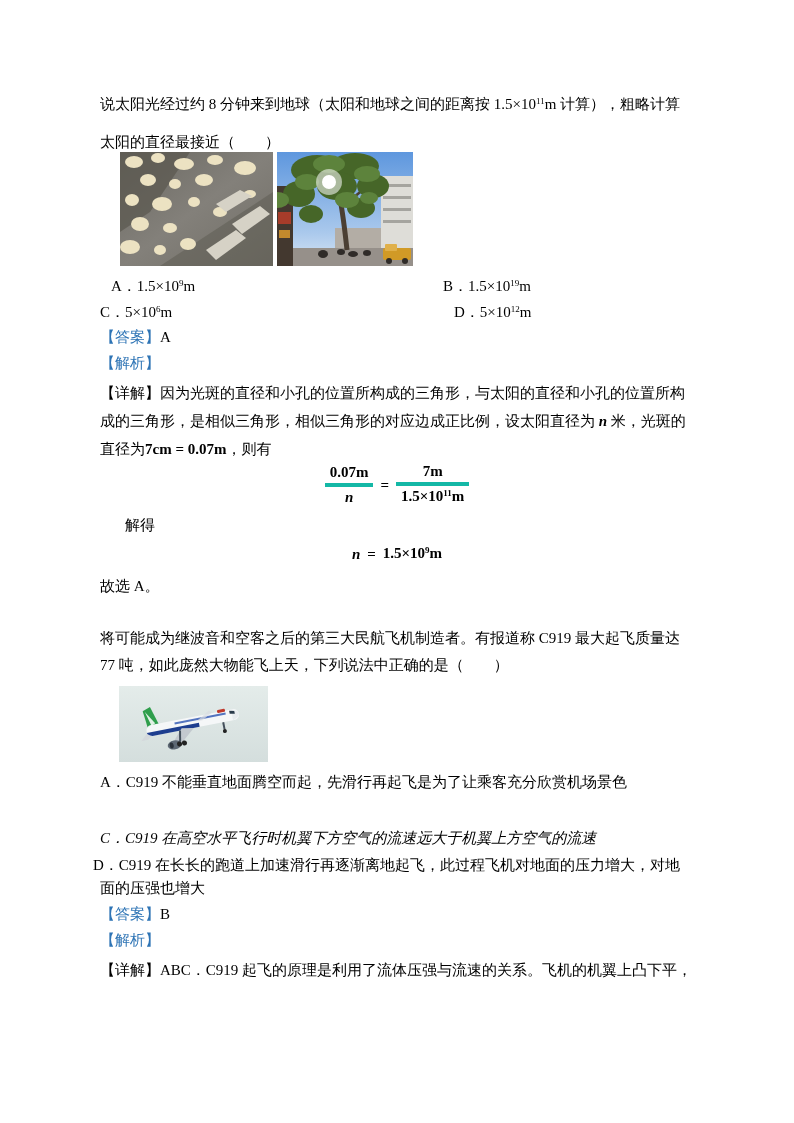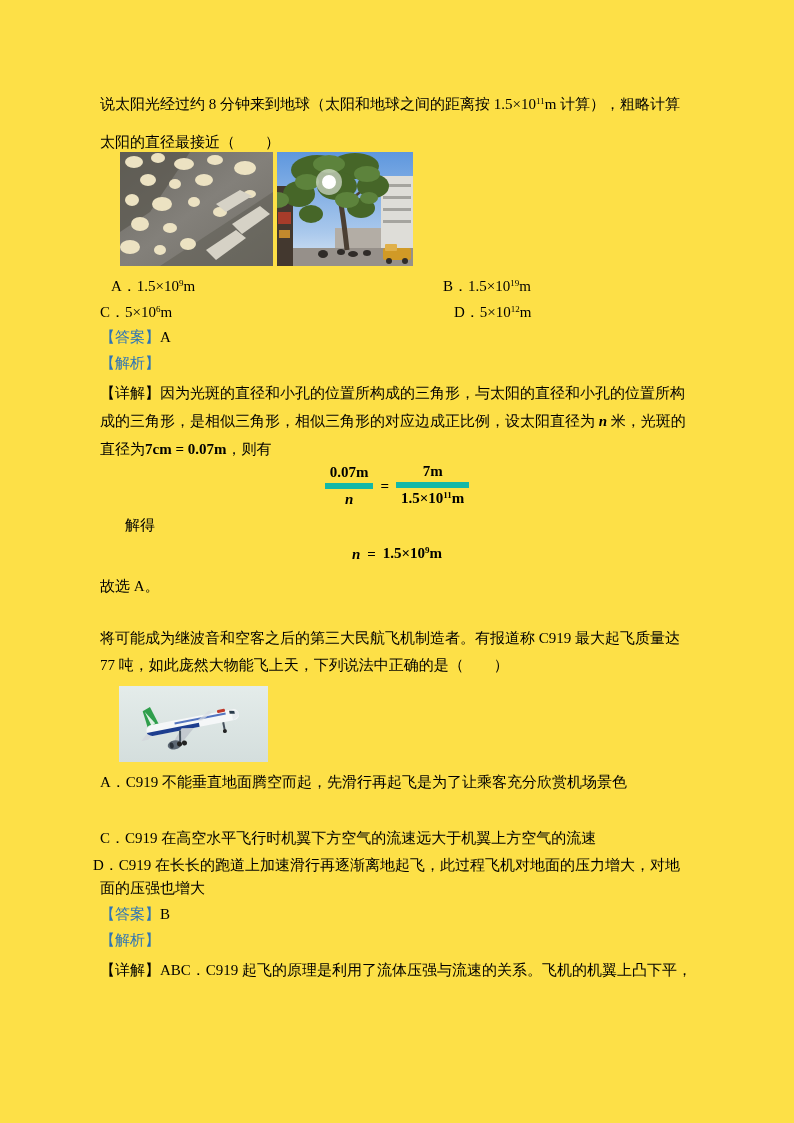--- a/index.html
+++ b/index.html
@@ -1,32 +1,32 @@
 <!DOCTYPE html>
 <html style="--accent: #2e74b5;"><head>
 <meta charset="utf-8">
 <style>
   html,body{margin:0;padding:0;background:#e9e9e9;}
   .page{
     position:relative;
     width:794px;height:1123px;
     margin:0 auto;
-    background:#fde047;
+    background:#ffffff;
     font-family:"Liberation Serif","DejaVu Serif",serif;
     font-size:15px;color:#000;
     overflow:hidden;
   }
   .abs{position:absolute;white-space:nowrap;line-height:19px;}
   .blue{color:var(--accent,#2e74b5);}
   .sp{font-size:9px;position:relative;top:-5px;letter-spacing:0;}
   .mvar{font-style:italic;font-weight:bold;}
   .bmath{font-weight:bold;}
   .formula-row{display:inline-flex;align-items:center;gap:7px;font-weight:bold;}
   .frac{display:inline-block;text-align:center;vertical-align:middle;}
-  .frac .num{display:block;border-bottom:6px solid #14b8a6;padding:0 5px 1px 5px;}
+  .frac .num{display:block;border-bottom:4px solid #14b8a6;padding:0 5px 1px 5px;}
   .frac .den{display:block;padding:1px 5px 0 5px;}
   .center-line{width:594px;text-align:center;}
   .photo{position:absolute;overflow:hidden;}
   .photo svg{display:block;}
 </style>
 </head>
 <body>
 
 <div class="page">
 
@@ -216,21 +216,21 @@
         <line x1="60" y1="42" x2="58" y2="53" stroke="#44505c" stroke-width="2"></line>
         <circle cx="57" cy="55" r="2.5" fill="#222"></circle>
           <circle cx="62" cy="55" r="2.5" fill="#222"></circle>
         <line x1="104" y1="42" x2="104" y2="49" stroke="#44505c" stroke-width="2"></line>
         <circle cx="104" cy="51" r="2" fill="#222"></circle>
       </g>
     </svg>
   </div>
 
   <div class="abs" style="left:100px;top:773px;">A．C919 不能垂直地面腾空而起，先滑行再起飞是为了让乘客充分欣赏机场景色</div>
-  <div class="abs" style="left:100px;top:829px;">C．C919 在高空水平飞行时机翼下方空气的流速远大于机翼上方空气的流速</div>
+  <div class="abs" style="left:100px;top:829px;font-style:italic;">C．C919 在高空水平飞行时机翼下方空气的流速远大于机翼上方空气的流速</div>
   <div class="abs" style="left:93px;top:856px;">D．C919 在长长的跑道上加速滑行再逐渐离地起飞，此过程飞机对地面的压力增大，对地</div>
   <div class="abs" style="left:100px;top:879px;">面的压强也增大</div>
 
   <div class="abs" style="left:100px;top:905px;">
     <span class="blue">【答案】</span><span>B</span>
   </div>
   <div class="abs" style="left:100px;top:931px;">
     <span class="blue">【解析】</span>
   </div>
 

